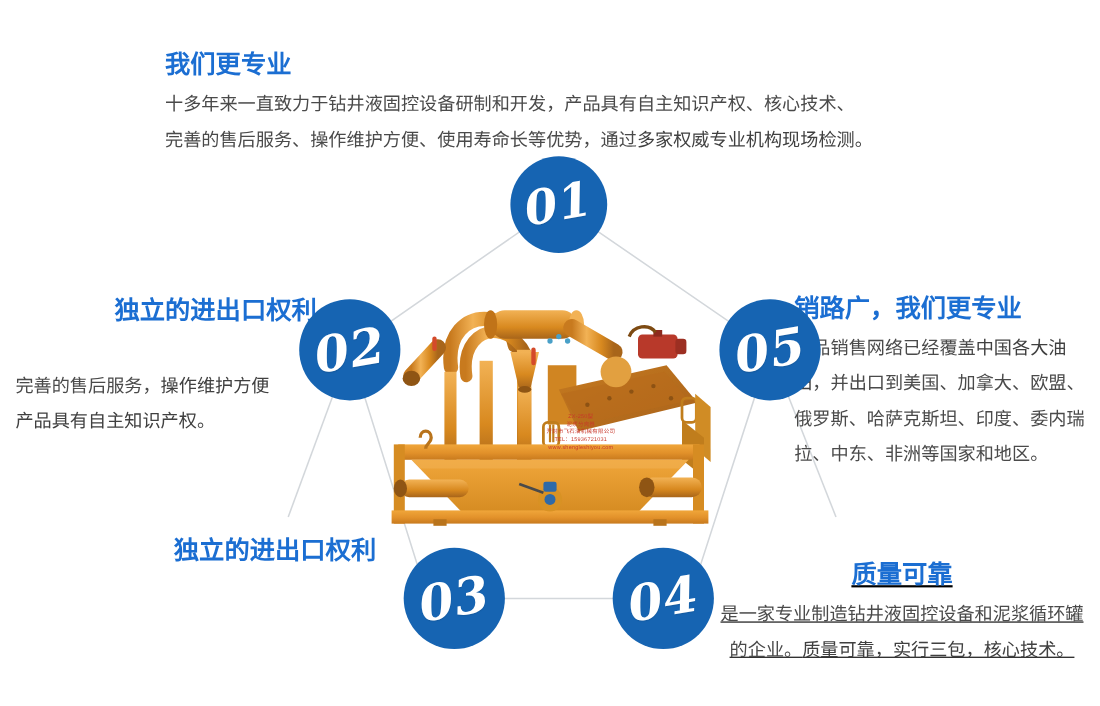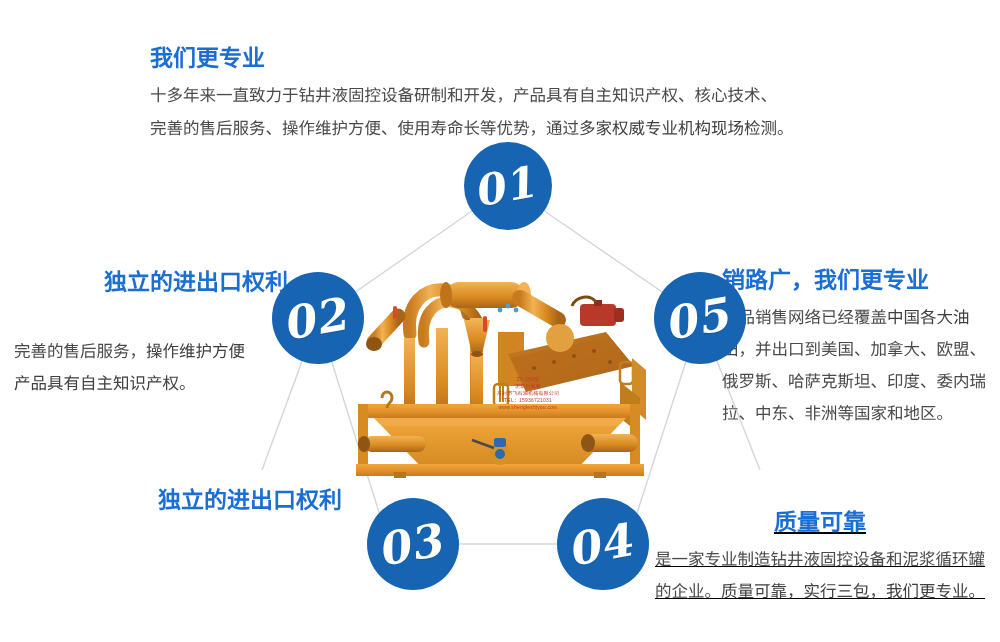--- a/index.html
+++ b/index.html
@@ -283,21 +283,21 @@
     </p>
   </div>
 
   <div id="block-03">
     <div class="headline">独立的进出口权利</div>
   </div>
 
   <div id="block-04">
     <div class="headline">质量可靠</div>
     <p class="body-text">
-      <span>是一家专业制造钻井液固控设备和泥浆循环罐的企业。</span><span class="hl">质量可靠，实行三包，我们更专业。</span>
+      <span>是一家专业制造钻井液固控设备和泥浆循环罐的企业。</span><span class="hl">质量可靠，实行三包，核心技术。</span>
     </p>
   </div>
 
   <div id="block-05">
     <div class="headline">销路广，我们更专业</div>
     <p class="body-text">
       <span>产品销售网络已经覆盖</span><span class="hl">中国各大油田</span><span>，并出口到美国、加拿大、欧盟、俄罗斯、哈萨克斯坦、印度、委内瑞拉、中东、非洲等国家和地区。</span>
     </p>
   </div>
 

